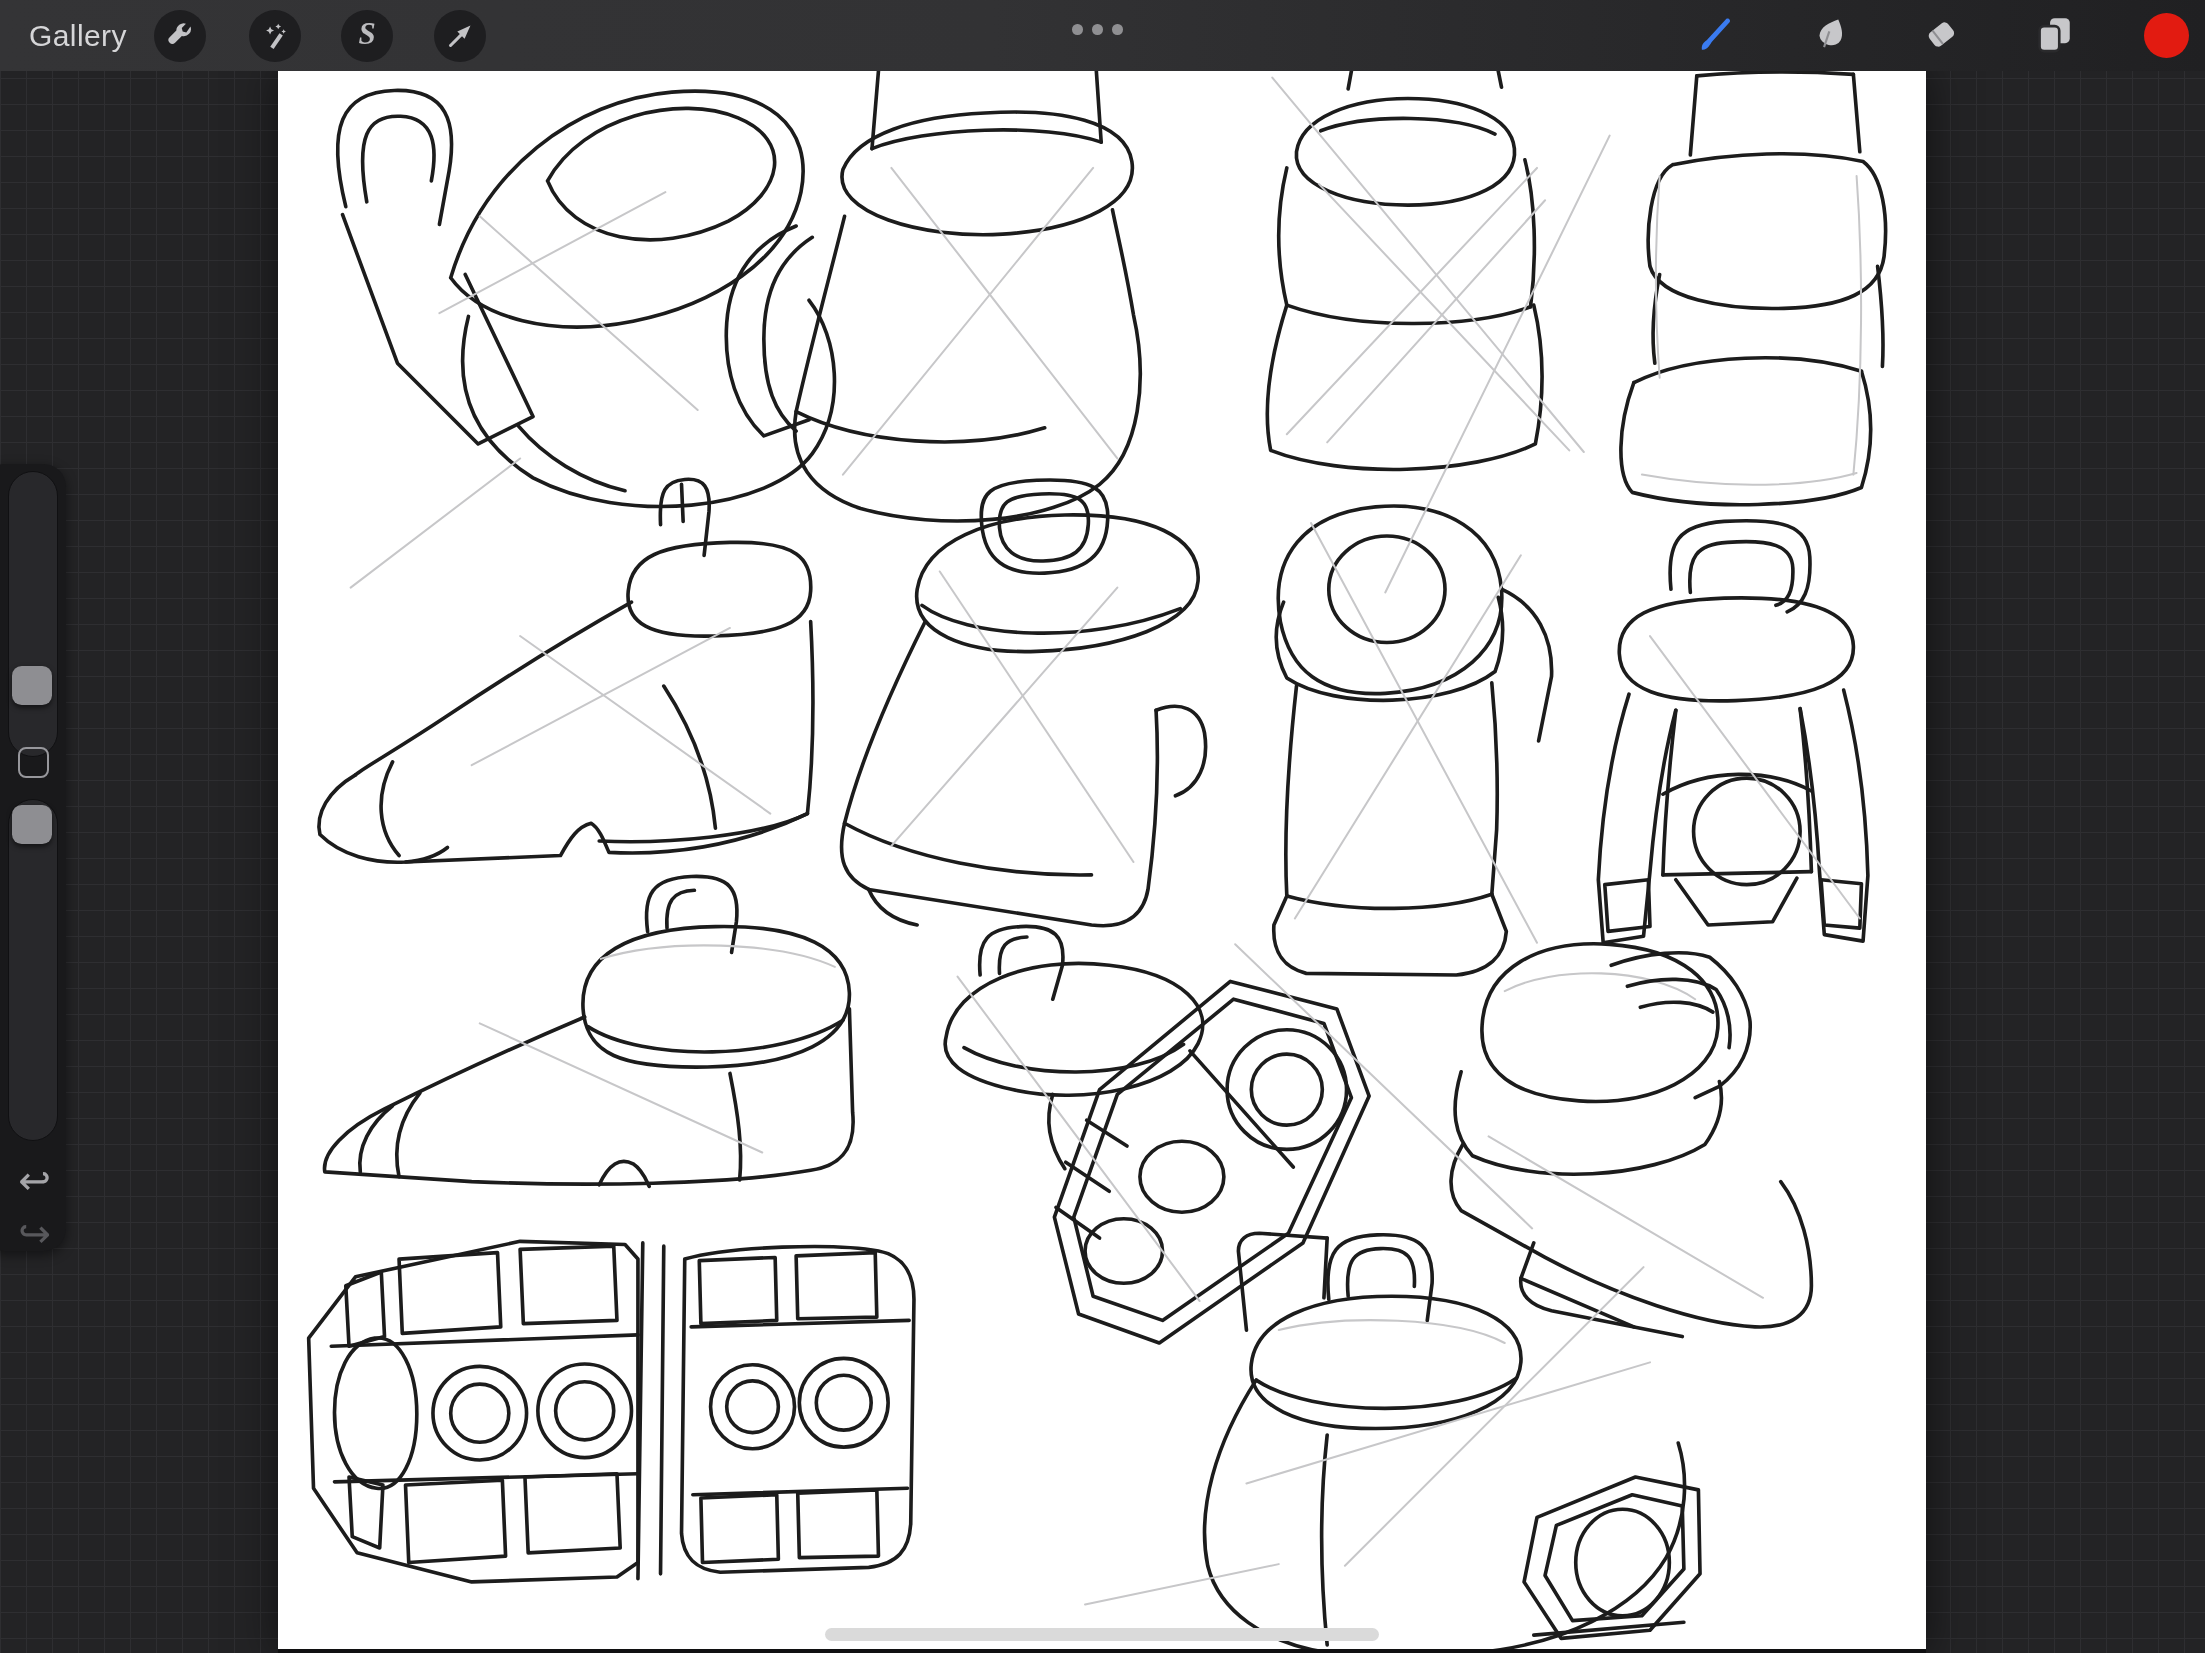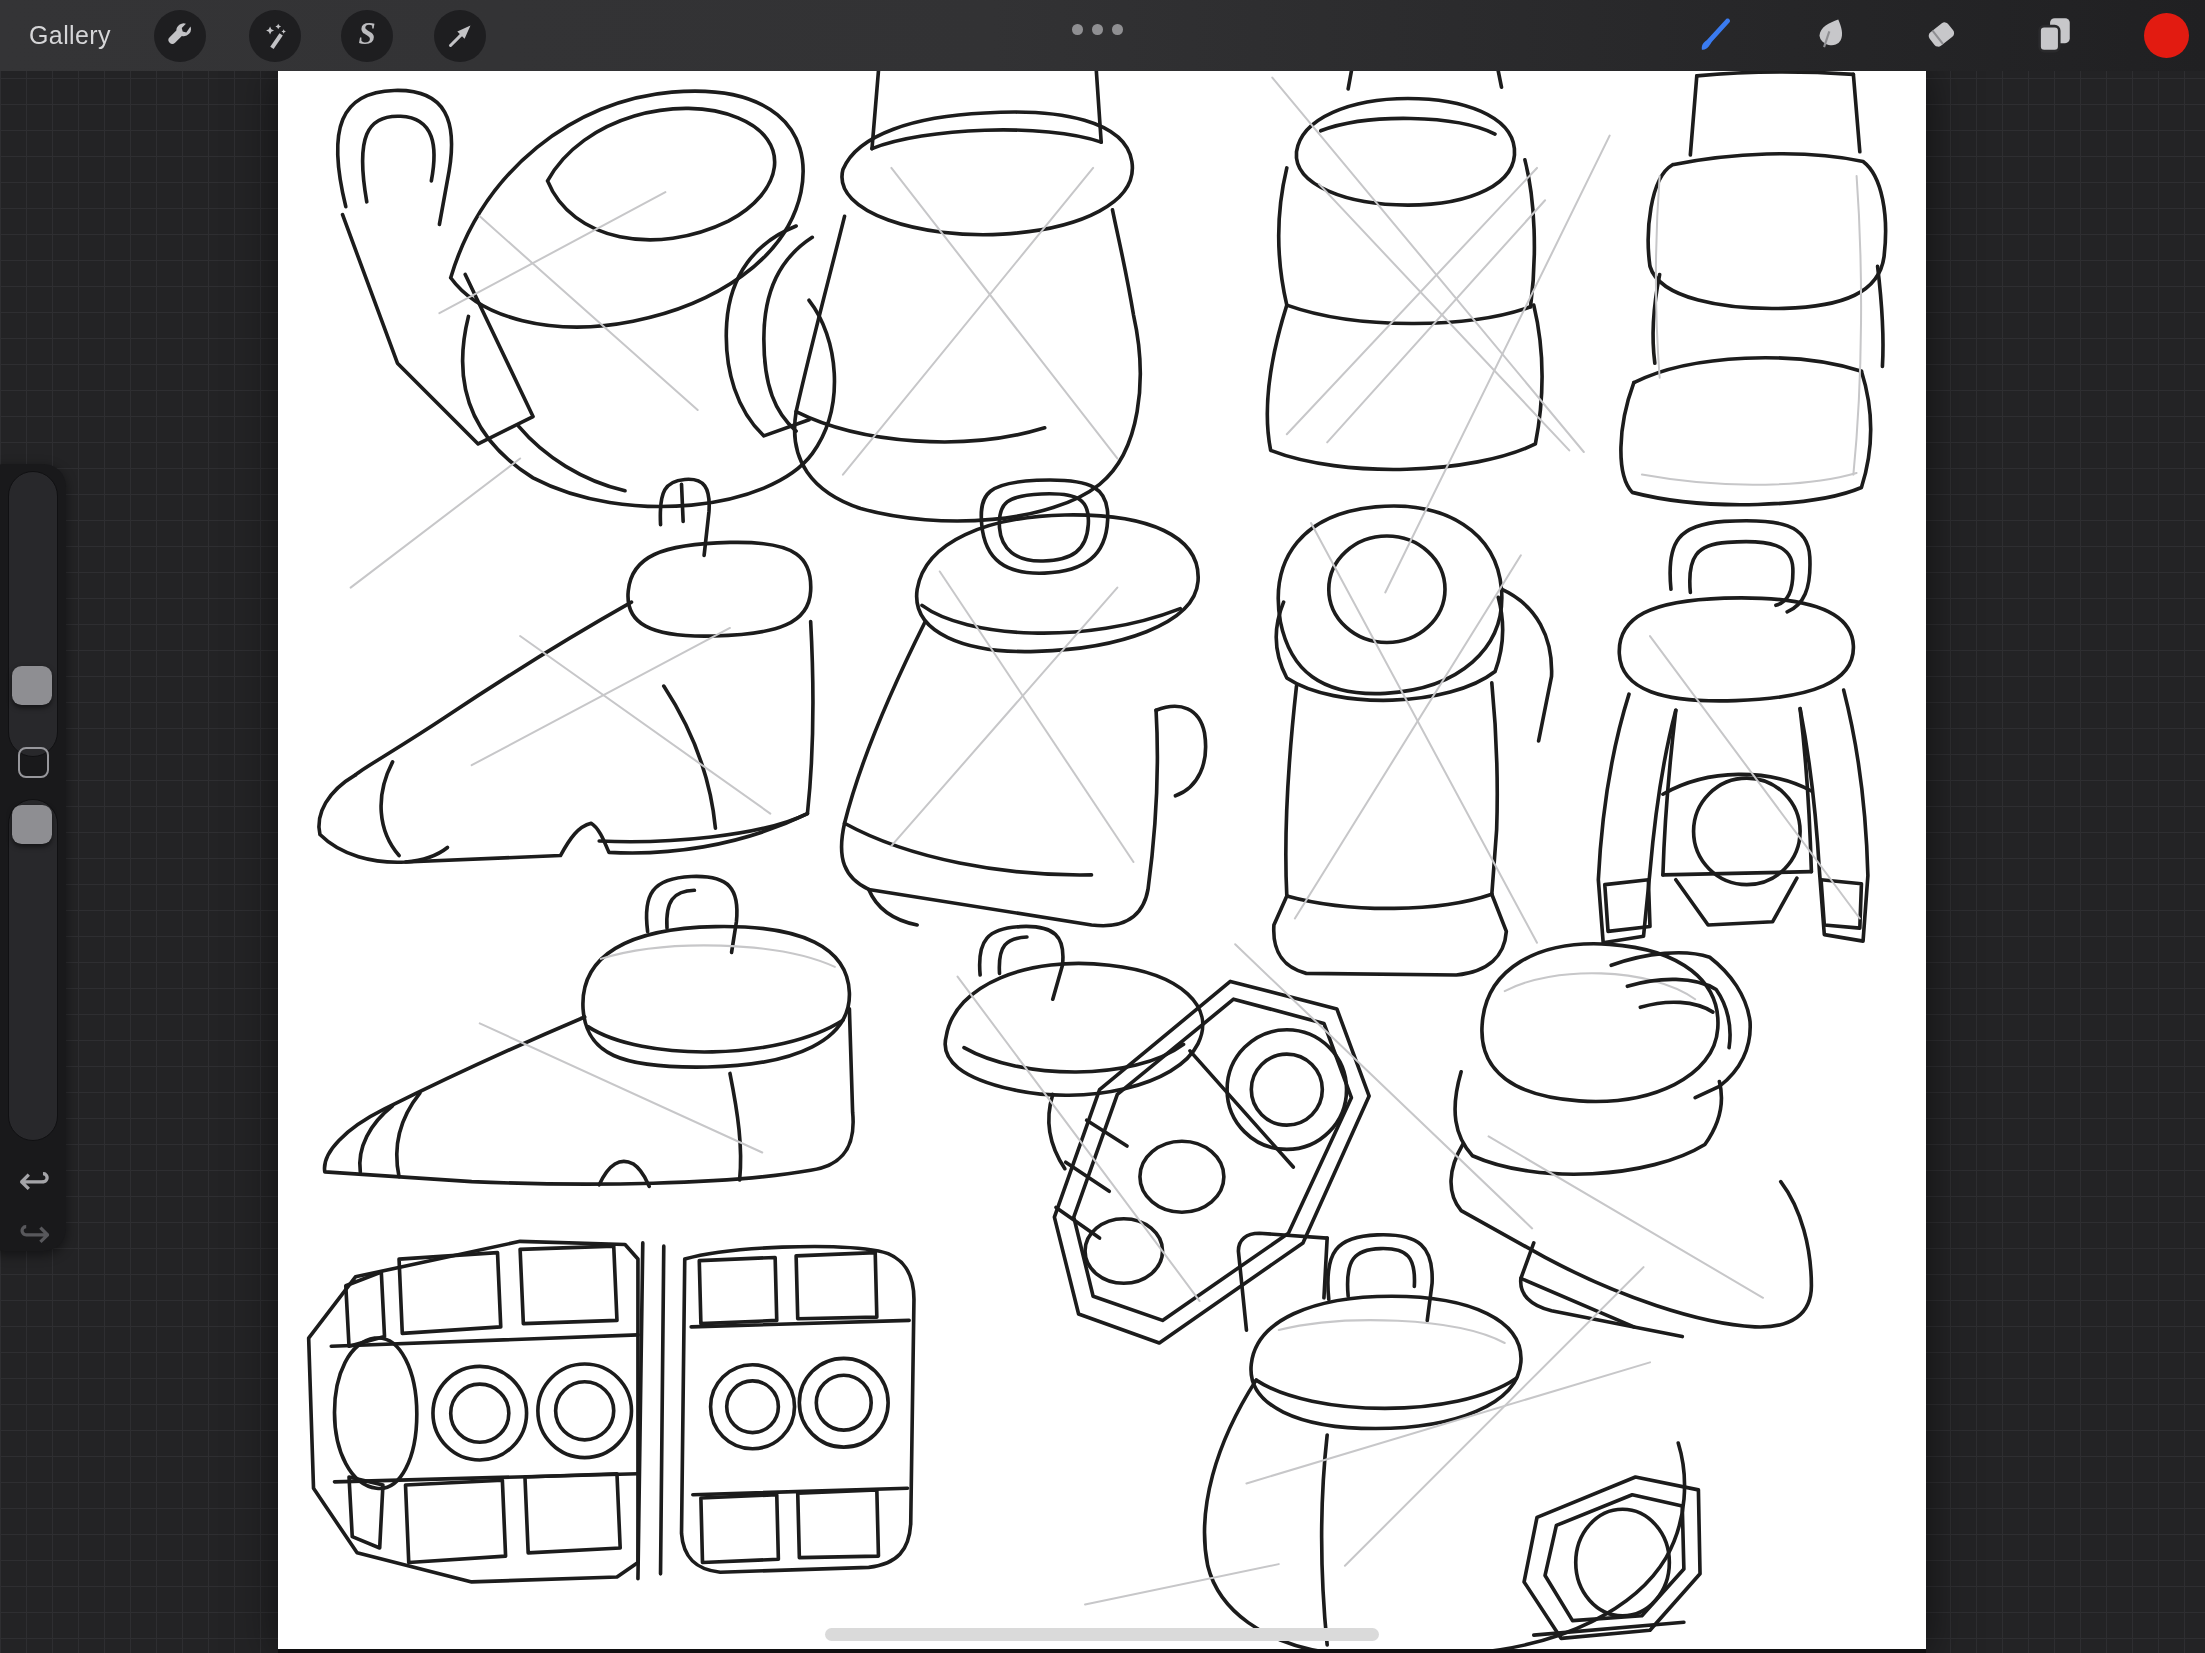--- a/index.html
+++ b/index.html
@@ -13,21 +13,21 @@
     background-size:26px 26px;
   }
   
   .topbar{
     position:absolute;left:0;top:0;width:2205px;height:71px;
     background:linear-gradient(90deg,#343436 0%,#323234 45%,#29292b 72%,#202022 100%);
     z-index:30;
   }
   .gallery{
     position:absolute;left:29px;top:0;height:71px;line-height:71px;
-    color:#d6d6d8;font-size:25px;letter-spacing:0.4px;cursor:default;
+    color:#d6d6d8;font-size:30px;letter-spacing:0.4px;cursor:default;
   }
   .toolbtn{
     position:absolute;top:9.7px;width:52px;height:52px;border-radius:50%;
     background:#1e1e20;display:flex;align-items:center;justify-content:center;
   }
   .toolbtn svg{display:block;}
   .righticon{
     position:absolute;top:13px;width:45px;height:45px;
     display:flex;align-items:center;justify-content:center;
   }

